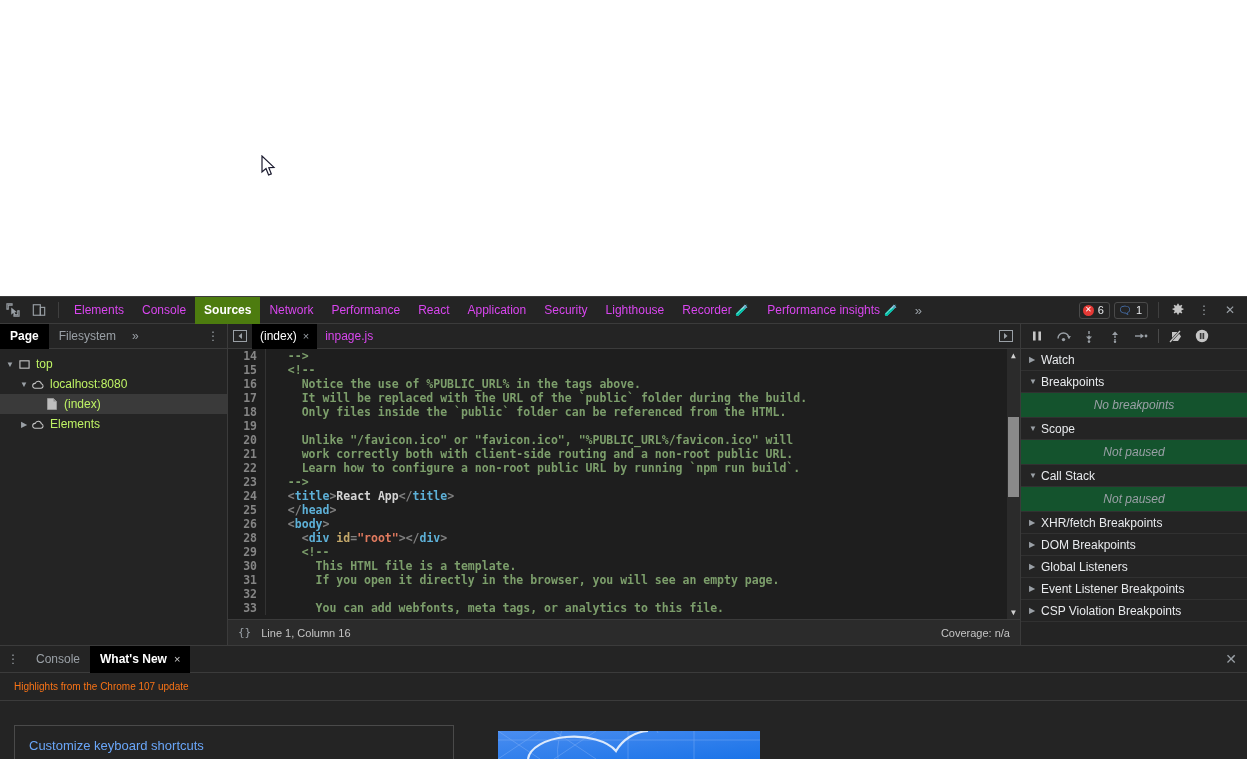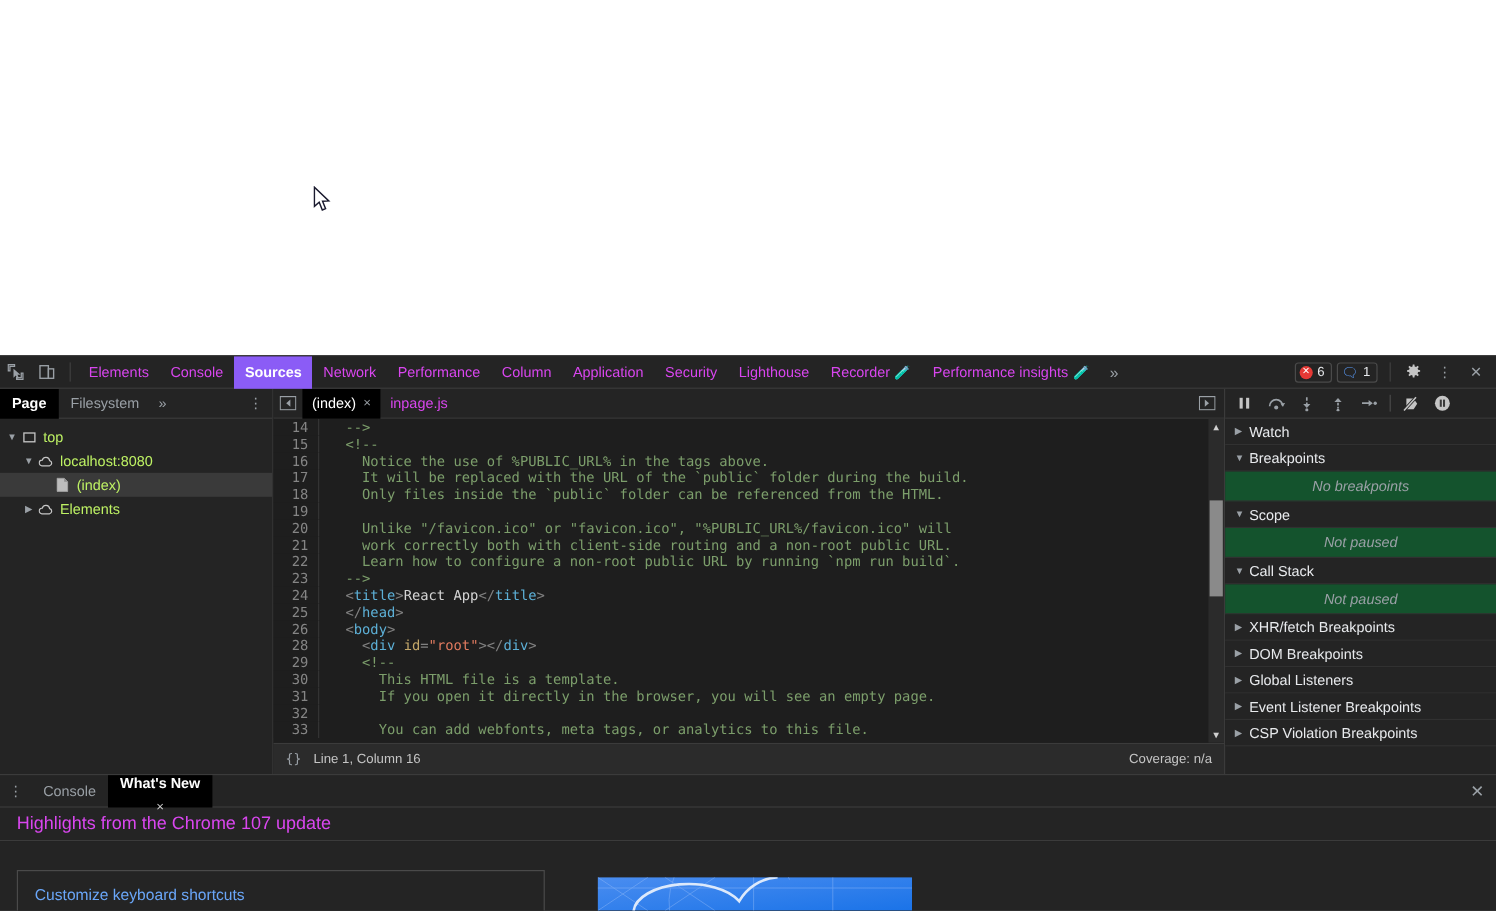--- a/index.html
+++ b/index.html
@@ -31,21 +31,21 @@
   }
   .tb-icon {
     width:26px; height:26px; display:flex; align-items:center; justify-content:center;
     color:#9aa0a6; flex:0 0 auto;
   }
   .tb-sep { width:1px; height:16px; background:#3f3f3f; margin:0 6px; flex:0 0 auto; }
   .mtab {
     height:27px; padding:0 9px; display:flex; align-items:center;
     color:#d946ef; font-size:12px; white-space:nowrap; flex:0 0 auto;
   }
-  .mtab.active { background:#8b5cf6; color:#ffffff; font-weight:bold; }
+  .mtab.active { background:#4d7c0f; color:#ffffff; font-weight:bold; }
   .mtab .beaker { margin-left:4px; font-size:11px; }
   .chev { color:#9aa0a6; padding:0 8px; font-size:13px; }
   #tabbar-right { margin-left:auto; display:flex; align-items:center; padding-right:4px; }
   .badge {
     display:flex; align-items:center; gap:4px;
     border:1px solid #4a4a4a; border-radius:3px;
     padding:1px 5px 1px 3px; height:17px; margin-right:4px;
     font-size:11px; color:#e8eaed;
   }
   .dot-err { width:11px;height:11px;border-radius:50%;background:#e53935;color:#fff;
@@ -80,21 +80,21 @@
   .etab { height:25px; padding:0 8px; display:flex; align-items:center; gap:6px; color:#d946ef; font-size:12px; }
   .etab.active { background:#000; color:#fff; }
   .etab .x { color:#9aa0a6; font-size:11px; }
   #editor-tabs .panel-ico { width:24px; display:flex; align-items:center; justify-content:center; color:#9aa0a6; }
   #editor-tabs .right-ico { margin-left:auto; width:28px; display:flex; align-items:center; justify-content:center; color:#9aa0a6; }
 
   #code {
     flex:1; position:relative; background:#1e1e1e; overflow:hidden;
     font-family:"DejaVu Sans Mono", monospace; font-size:11.5px; line-height:14px;
   }
-  .cline { display:flex; height:14px; white-space:pre; }
+  .cline { display:flex; height:14px; white-space:pre;font-weight:bold; }
   .gut {
     width:38px; flex:0 0 38px; text-align:right; padding-right:8px;
     color:#858585; border-right:1px solid #333; background:#1e1e1e;
   }
   .ctext { padding-left:8px; color:#d4d4d4; }
   .cm { color:#7c9e6b; }       
   .tag { color:#5db0d7; }      
   .br  { color:#808080; }      
   .attr{ color:#c4a86a; }      
   .str { color:#e07a5f; }      
@@ -129,25 +129,25 @@
     color:#9aa0a6; font-style:italic; font-size:12px;
     border-bottom:1px solid #313131; background:#14532d;
   }
 
   
   #drawer { flex:1; display:flex; flex-direction:column; background:#242424;
             border-top:1px solid #3b3b3b; min-height:0; }
   #drawer-tabs { height:27px; flex:0 0 27px; display:flex; align-items:center; border-bottom:1px solid #3b3b3b; }
   #drawer-tabs .dots { width:26px; display:flex; align-items:center; justify-content:center; color:#9aa0a6; }
   .dtab { height:27px; padding:0 10px; display:flex; align-items:center; gap:7px; color:#9aa0a6; font-size:12px; }
-  .dtab.active { background:#000; color:#fff; font-weight:bold;flex-direction:column; }
+  .dtab.active { background:#000; color:#fff; font-weight:bold; }
   .dtab .x { font-size:11px; color:#cfcfcf; font-weight:normal; }
   #drawer-tabs .close { margin-left:auto; padding:0 10px; color:#9aa0a6; font-size:14px; }
   #wn-header { height:28px; flex:0 0 28px; display:flex; align-items:center; padding-left:14px;
-               color:#d946ef; font-size:15px; border-bottom:1px solid #3b3b3b; }
+               color:#f97316; font-size:10px; border-bottom:1px solid #3b3b3b; }
   #wn-body { flex:1; position:relative; background:#242424; overflow:hidden; }
   #wn-card {
     position:absolute; left:14px; top:24px; width:440px; height:90px;
     border:1px solid #4a4a4a; background:#242424; padding:12px 14px;
   }
   #wn-card .t { color:#6aa6f8; font-size:13px; margin-bottom:7px; }
   #wn-img {
     position:absolute; left:498px; top:731px; width:262px; height:28px;
   }
 </style>
@@ -189,21 +189,21 @@
       <div class="mtab active">
         <span>Sources</span>
       </div>
       <div class="mtab">
         <span>Network</span>
       </div>
       <div class="mtab">
         <span>Performance</span>
       </div>
       <div class="mtab">
-        <span>Column</span>
+        <span>React</span>
       </div>
       <div class="mtab">
         <span>Application</span>
       </div>
       <div class="mtab">
         <span>Security</span>
       </div>
       <div class="mtab">
         <span>Lighthouse</span>
       </div>

